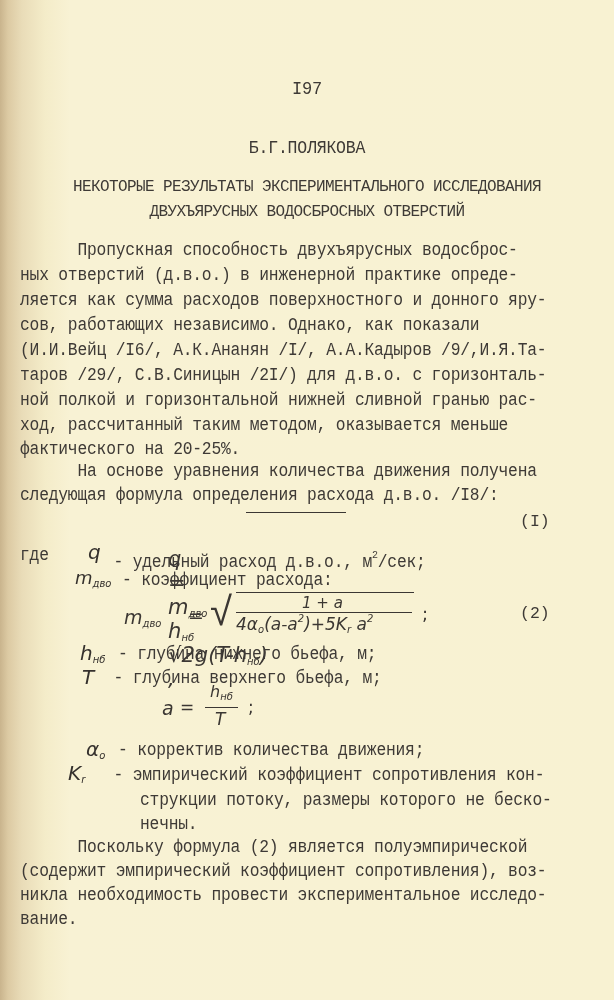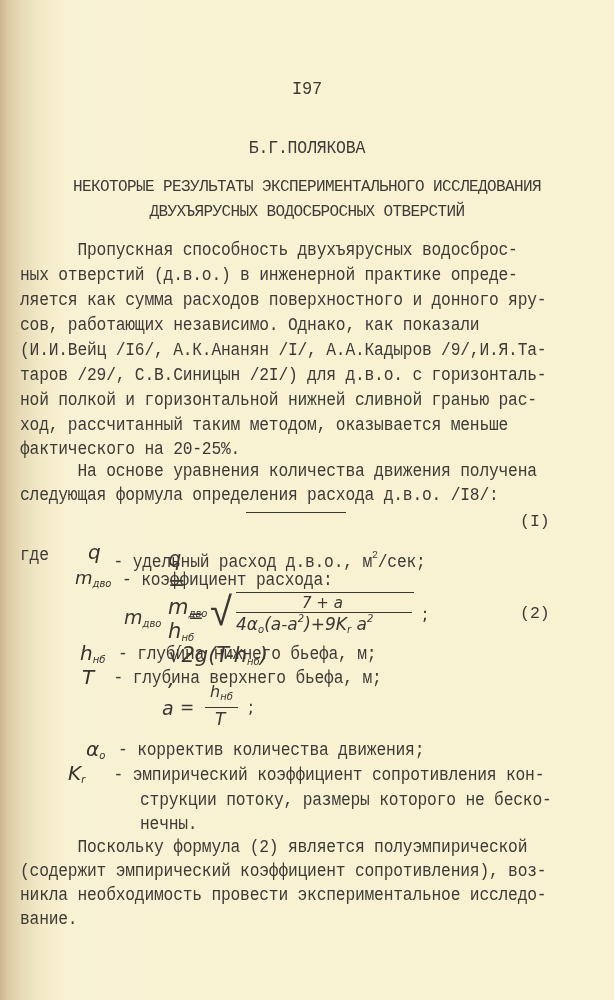--- a/index.html
+++ b/index.html
@@ -85,23 +85,23 @@
     <div>
       <span class="sym" style="left:75px;top:567px;font-size:18px;"><span>m</span><span class="sub">дво</span></span>
       <div class="line" style="left:122px;top:570px;">- коэффициент расхода:</div>
     </div>
 
     <div>
       <span class="math" style="left:124px;top:606px;font-size:19px;"><span>m</span><span class="sub">дво</span></span>
       <span class="math" style="left:188px;top:604px;font-size:19px;font-style:normal;">=</span>
       <span class="math" style="left:210px;top:588px;font-size:40px;font-style:normal;font-weight:200;">√</span>
       <div class="sqrt-bar" style="left:236px;top:592px;width:178px;"></div>
-      <span class="math" style="left:302px;top:594px;font-size:15px;">7 + a</span>
+      <span class="math" style="left:302px;top:594px;font-size:15px;">1 + a</span>
       <div class="frac-bar" style="left:236px;top:612px;width:176px;"></div>
-      <span class="math" style="left:236px;top:613px;font-size:17px;"><span>4α</span><span class="sub">o</span><span>(a-a</span><span class="sup">2</span><span>)+9K</span><span class="sub">r</span><span> a</span><span class="sup">2</span></span>
+      <span class="math" style="left:236px;top:613px;font-size:17px;"><span>4α</span><span class="sub">o</span><span>(a-a</span><span class="sup">2</span><span>)+5K</span><span class="sub">r</span><span> a</span><span class="sup">2</span></span>
       <span class="math" style="left:422px;top:603px;font-size:18px;font-style:normal;">;</span>
       <div class="eqno" style="left:520px;top:604px;">(2)</div>
     </div>
 
     <div>
       <span class="sym" style="left:80px;top:641px;"><span>h</span><span class="sub">нб</span></span>
       <div class="line" style="left:118px;top:644px;">- глубина нижнего бьефа, м;</div>
     </div>
 
     <div>

